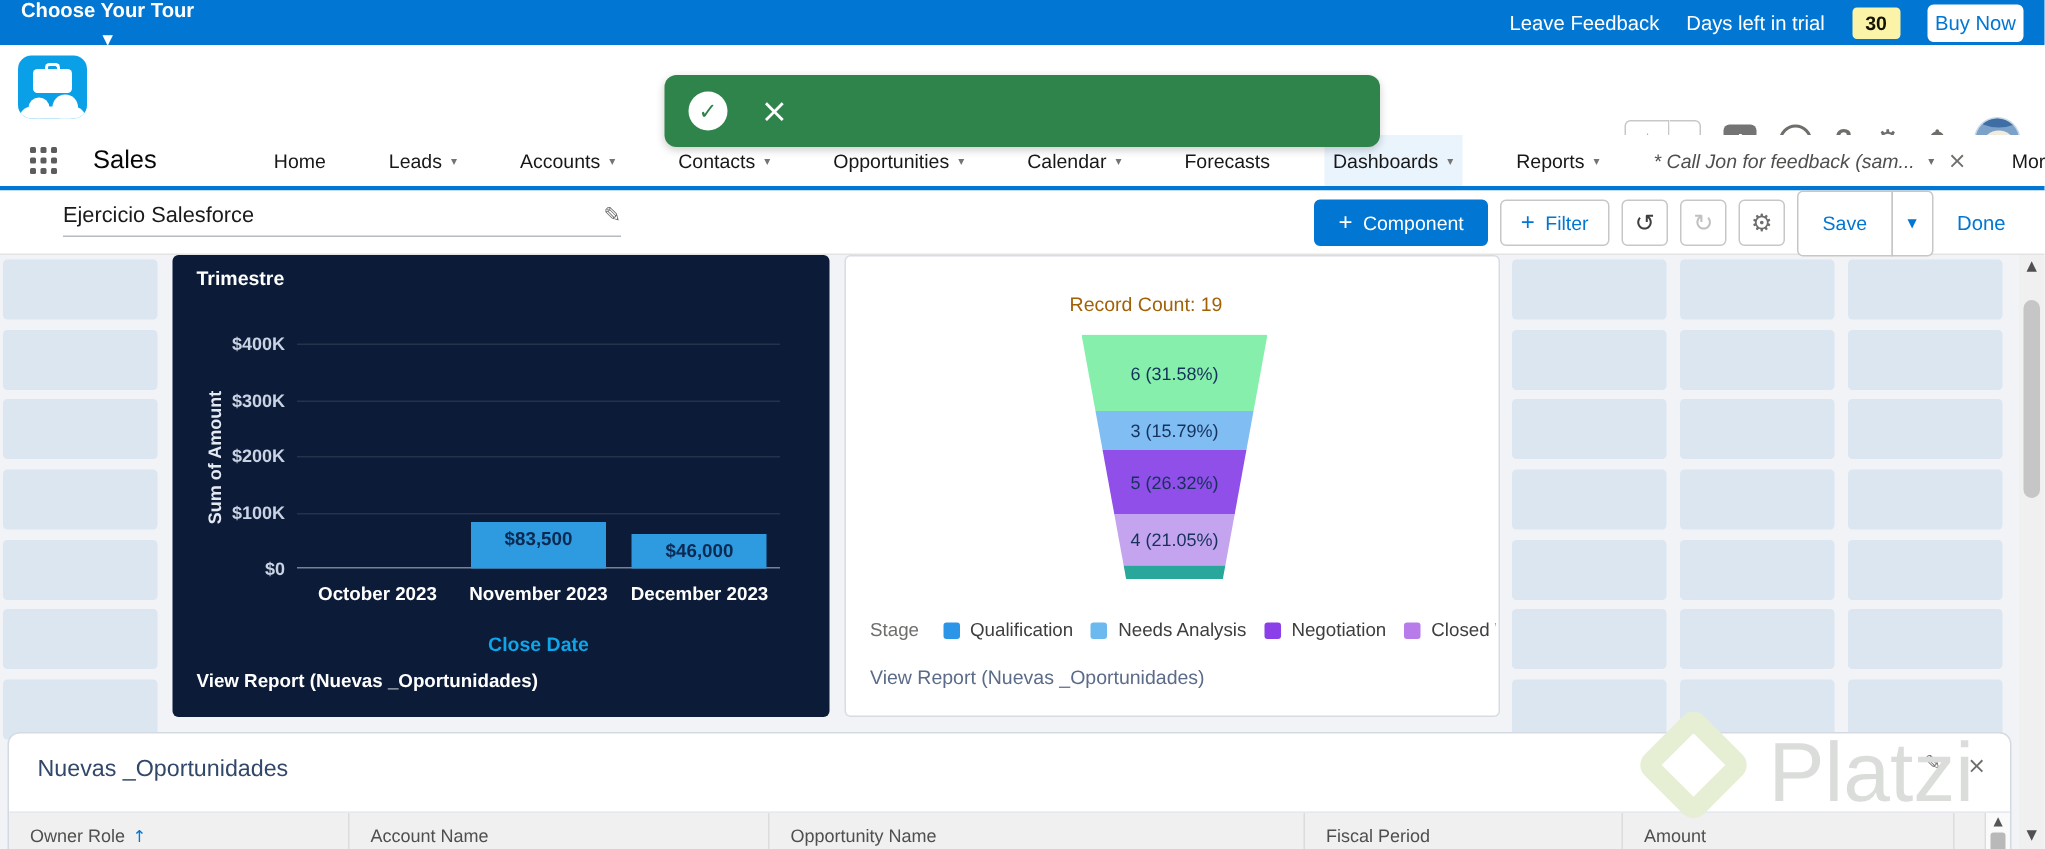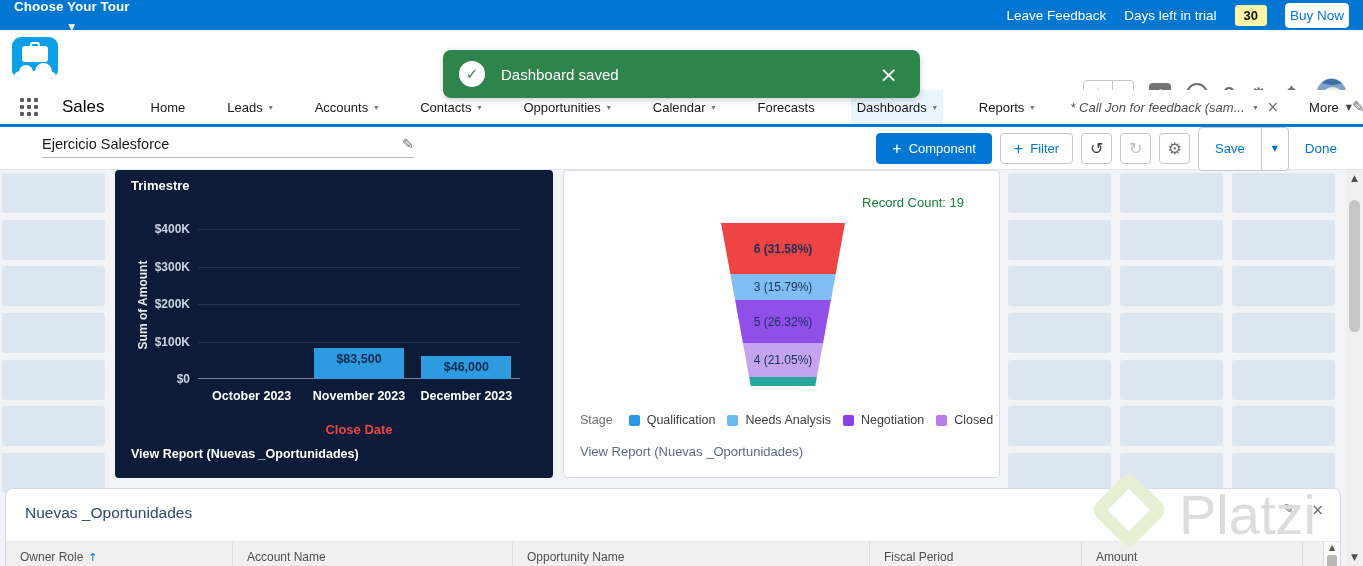--- a/index.html
+++ b/index.html
@@ -48,21 +48,21 @@
     display:flex;align-items:center;justify-content:center;font-size:15px;font-weight:700;margin-right:16px;}
   .toast-msg{color:#fff;font-size:15px;flex:1;}
   .toast-close{color:#fff;font-size:22px;cursor:pointer;padding:0 6px;}
 
   
   .navbar{position:absolute;left:0;top:90px;width:1363px;height:37px;background:#fff;
     border-bottom:3px solid #0176d3;display:flex;align-items:center;padding-left:20px;z-index:2;}
   .waffle{display:grid;grid-template-columns:repeat(3,4px);grid-gap:3px;margin-right:24px;cursor:pointer;}
   .waffle i{width:4px;height:4px;background:#5c5c5c;border-radius:1px;}
   .app-name{font-size:17px;color:#080707;margin-right:40px;cursor:pointer;}
-  .nav-items{display:flex;align-items:flex-start;gap:30px;height:100%;}
+  .nav-items{display:flex;align-items:flex-start;gap:30px;height:100%;margin-left:32px;}
   .nav-item{display:flex;align-items:center;gap:6px;font-size:13px;color:#181818;height:100%;padding:0 6px;cursor:pointer;white-space:nowrap;}
   .nav-item.active{background:#eaf4fd;}
   .nav-item .chev{font-size:8px;color:#747474;}
   .temp-tab{display:flex;align-items:center;gap:9px;margin-left:30px;font-size:13px;
     font-style:italic;color:#514f4d;white-space:nowrap;cursor:pointer;}
   .temp-tab .chev{font-size:8px;color:#706e6b;font-style:normal;}
   .temp-tab .x{font-size:15px;color:#706e6b;font-style:normal;}
   .more-item{display:flex;align-items:center;gap:7px;margin-left:30px;font-size:13px;color:#181818;cursor:pointer;}
   .more-item .icon{font-size:8px;color:#444;}
   .nav-pencil{margin-left:auto;margin-right:18px;color:#706e6b;font-size:15px;cursor:pointer;}
@@ -100,27 +100,27 @@
   .bar-title{position:absolute;left:16px;top:8px;font-size:13px;font-weight:700;color:#fff;}
   .bar-ylabel{position:absolute;left:-47px;top:128px;width:150px;text-align:center;
     transform:rotate(-90deg);font-size:12px;font-weight:700;color:#e4e9f2;}
   .bar-plot{position:absolute;left:83px;top:59px;width:322px;height:150px;}
   .gridline{position:absolute;left:0;width:100%;height:1px;background:rgba(255,255,255,.10);}
   .baseline{position:absolute;left:0;bottom:0;width:100%;height:1px;background:rgba(205,215,230,.55);}
   .ytick{position:absolute;left:-66px;width:58px;text-align:right;font-size:12px;font-weight:700;color:#c9d3e3;}
   .bar{position:absolute;bottom:0;}
   .bar-val{text-align:center;margin-top:4px;font-size:12.5px;font-weight:700;color:#0b2a52;}
   .bar-cat{position:absolute;top:160px;text-align:center;font-size:12.5px;font-weight:700;color:#fff;}
-  .bar-xlabel{position:absolute;left:83px;top:252px;width:322px;text-align:center;font-size:13px;font-weight:700;color:#ef4444;}
+  .bar-xlabel{position:absolute;left:83px;top:252px;width:322px;text-align:center;font-size:13px;font-weight:700;color:#0ea5e9;}
   .bar-footer{position:absolute;left:16px;top:277px;font-size:12.5px;font-weight:700;color:#fff;cursor:pointer;}
 
   
   .funnel-card{position:absolute;left:563px;top:170px;width:437px;height:308px;background:#fff;
     border:1px solid #d8dce2;border-radius:4px;z-index:3;overflow:hidden;}
-  .funnel-title{position:absolute;left:0;top:24px;width:400px;text-align:right;font-size:13px;color:#15803d;}
+  .funnel-title{position:absolute;left:0;top:24px;width:400px;text-align:center;font-size:13px;color:#a16207;}
   .funnel-shape{position:absolute;left:157px;top:52px;width:124px;height:163px;
     clip-path:polygon(0 0,100% 0,76% 100%,24% 100%);display:flex;flex-direction:column;}
   .fseg{width:100%;display:flex;align-items:center;justify-content:center;}
   .fseg span{font-size:12px;color:#16325c;}
   .funnel-legend{position:absolute;left:16px;top:242px;right:2px;display:flex;align-items:center;
     gap:12px;white-space:nowrap;overflow:hidden;}
   .legend-title{font-size:12.5px;color:#706e6b;margin-right:4px;}
   .legend-item{display:flex;align-items:center;gap:7px;font-size:12.5px;color:#3e3e3c;}
   .legend-swatch{width:11px;height:11px;border-radius:2px;flex:0 0 auto;}
   .funnel-footer{position:absolute;left:16px;top:273px;font-size:13px;color:#5b6b88;cursor:pointer;}
@@ -202,21 +202,20 @@
       <path fill="#706e6b" d="M12 2c-.8 0-1.5.7-1.5 1.5v.6C7.9 4.8 6 7.1 6 10v5l-2 2.2v1h16v-1L18 15v-5c0-2.9-1.9-5.2-4.5-5.9v-.6C13.5 2.7 12.8 2 12 2zm-2.5 17a2.5 2.5 0 0 0 5 0h-5z"></path>
     </svg>
     <div class="avatar"></div>
   </div>
 </div>
 
 <div class="toast">
   <div class="toast-check">
     <span>✓</span>
   </div>
-  <div class="toast-msg">Dashboard saved</div>
   <div class="toast-close icon">×</div>
 </div>
 
 <div class="navbar">
   <div class="waffle">
     <i></i>
       <i></i>
       <i></i>
       <i></i>
       <i></i>
@@ -364,21 +363,21 @@
       </div>
       <div class="bar-cat" style="left: 214.667px; width: 107.333px;">December 2023</div>
     </div>
   <div class="bar-xlabel">Close Date</div>
   <div class="bar-footer">View Report (Nuevas _Oportunidades)</div>
 </div>
 
 <div class="funnel-card">
   <div class="funnel-title">Record Count: 19</div>
   <div class="funnel-shape">
-      <div class="fseg" style="height: 51.4737px; background: #ef4444; font-weight: bold;">
+      <div class="fseg" style="height: 51.4737px; background: #86efac;">
         <span>6 (31.58%)</span>
       </div>
       <div class="fseg" style="height: 25.7368px; background: rgb(127, 189, 242);">
         <span>3 (15.79%)</span>
       </div>
       <div class="fseg" style="height: 42.8947px; background: rgb(143, 79, 232);">
         <span>5 (26.32%)</span>
       </div>
       <div class="fseg" style="height: 34.3158px; background: rgb(196, 164, 238);">
         <span>4 (21.05%)</span>

